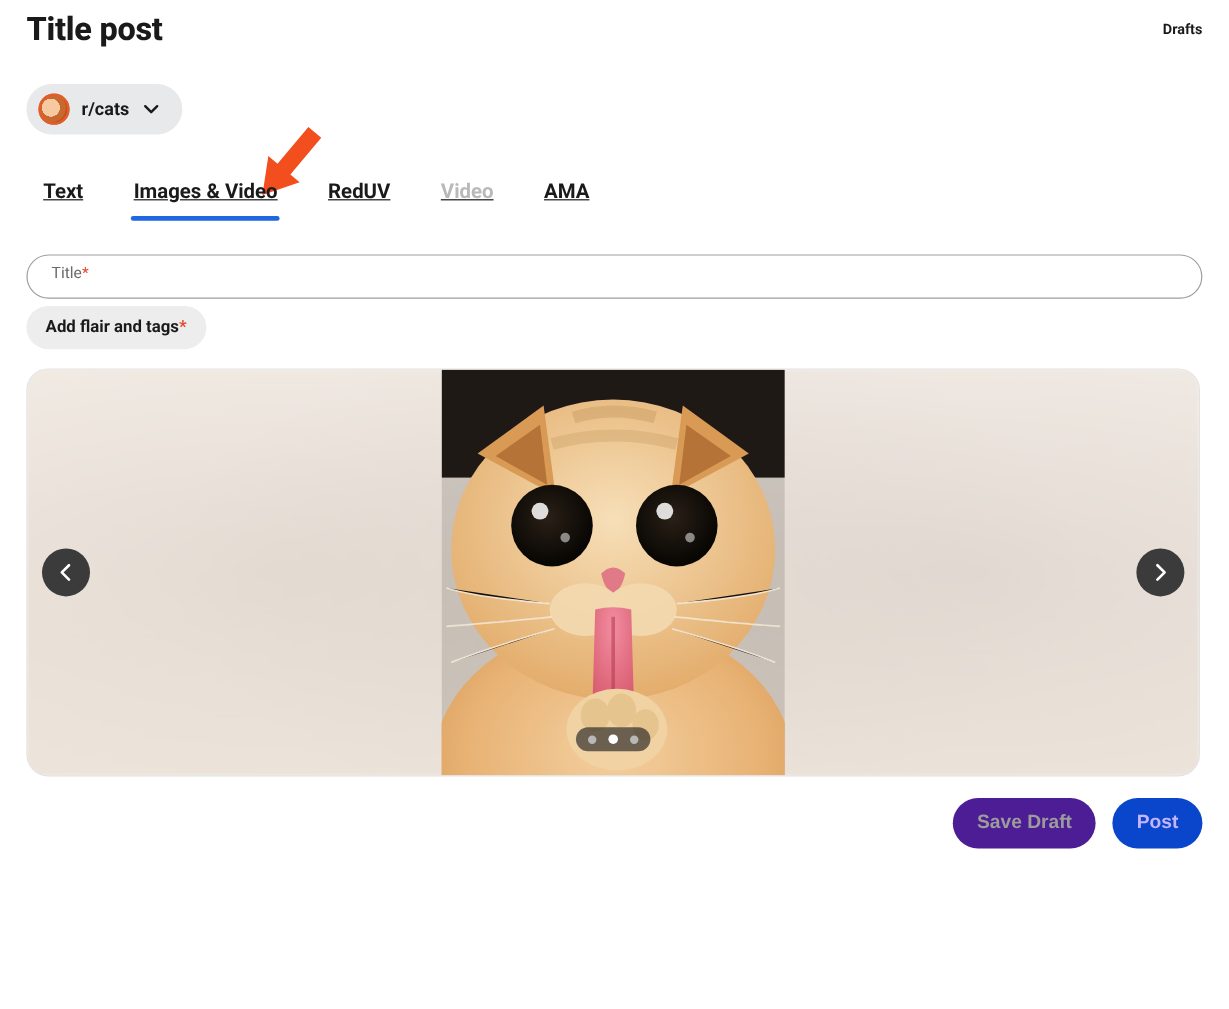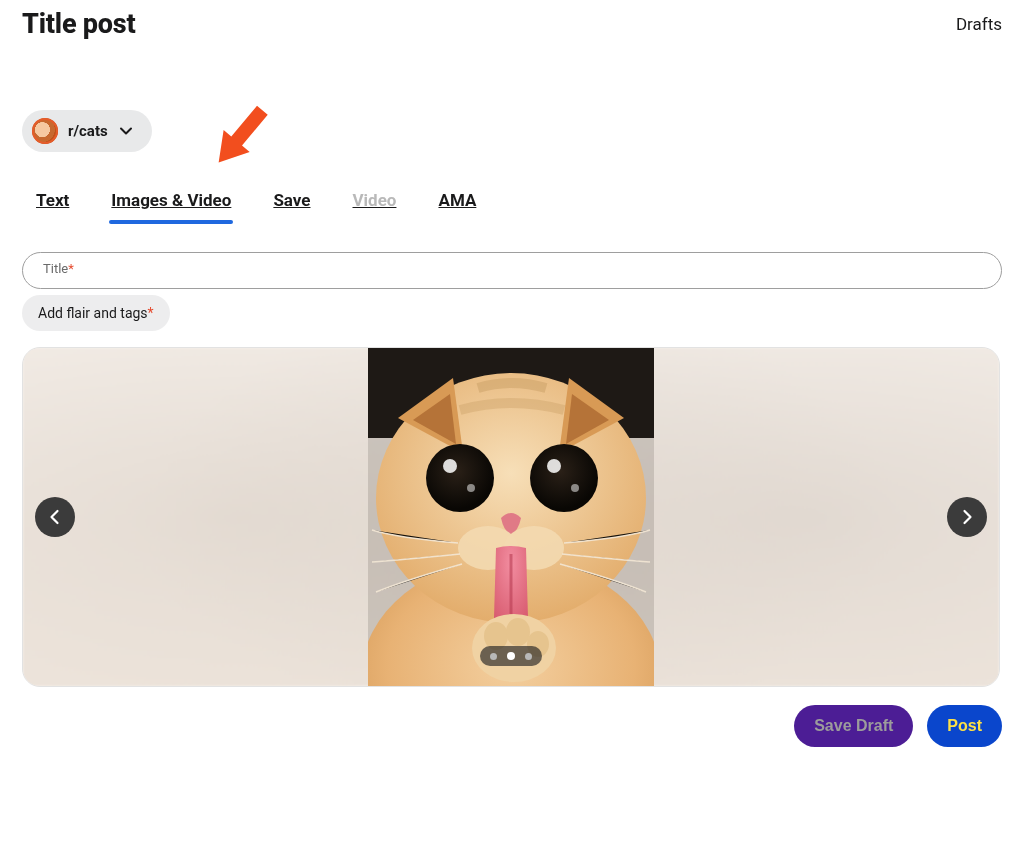--- a/index.html
+++ b/index.html
@@ -34,36 +34,35 @@
     justify-content: space-between;
     align-items: center;
     margin-bottom: 30px;
   }
   .page-title {
     font-size: 27px;
     font-weight: 800;
     letter-spacing: -0.2px;
   }
   .drafts {
-    font-size: 17px;
-    font-weight: 400;
+    font-size: 12px;
+    font-weight: 700;
     cursor: pointer;
   }
 
   
   .community-chip {
     display: inline-flex;
     align-items: center;
     gap: 10px;
     background: var(--chip-bg);
     border-radius: 999px;
     padding: 8px 18px 8px 10px;
     cursor: pointer;
     margin-bottom: 38px;
-    margin-top: 40px;
   }
   .community-avatar {
     width: 26px; height: 26px;
     border-radius: 50%;
     background: radial-gradient(circle at 40% 45%, #f6c9a1 0 35%, #c7692f 36% 58%, #c0521a 59% 100%);
     box-shadow: 0 0 0 2px #e55c2a inset;
   }
   .community-name {
     font-weight: 700;
     font-size: 15px;
@@ -131,21 +130,21 @@
     padding-right: 4px;
   }
 
   
   .flair-chip {
     display: inline-flex;
     align-items: center;
     background: var(--chip-bg2);
     border-radius: 999px;
     padding: 10px 16px;
-    font-weight: 400;
+    font-weight: 700;
     font-size: 14px;
     cursor: pointer;
     margin-bottom: 16px;
   }
   .flair-chip .req { color: #e54a2e; }
 
   
   .media-preview {
     position: relative;
     width: 978px;
@@ -214,21 +213,21 @@
     font-weight: 700;
     cursor: pointer;
   }
   .btn-secondary {
     background: #4c1d95;
     color: #9c9c9c;
     cursor: not-allowed;
   }
   .btn-primary {
     background: var(--blue);
-    color: #fde047;
+    color: #c4b5fd;
     text-align: center;
   }
 </style>
 </head>
 <body>
 
 <div class="wrap">
 
   <div class="header-row">
     <div class="page-title">Title post</div>
@@ -250,21 +249,21 @@
     <span class="chev">
       <svg width="16" height="16" viewBox="0 0 16 16">
           <path d="M3 5.5 L8 10.5 L13 5.5" fill="none" stroke="#1a1a1b" stroke-width="2" stroke-linecap="round" stroke-linejoin="round"></path>
         </svg>
     </span>
   </div>
 
   <div class="tabs">
     <div class="tab">Text</div>
     <div class="tab active">Images &amp; Video</div>
-    <div class="tab">Save</div>
+    <div class="tab">RedUV</div>
     <div class="tab disabled">Video</div>
     <div class="tab">AMA</div>
   </div>
 
   <div class="title-field">
     <div class="title-label">
       <span>Title</span><span class="req">*</span>
     </div>
   </div>
 

